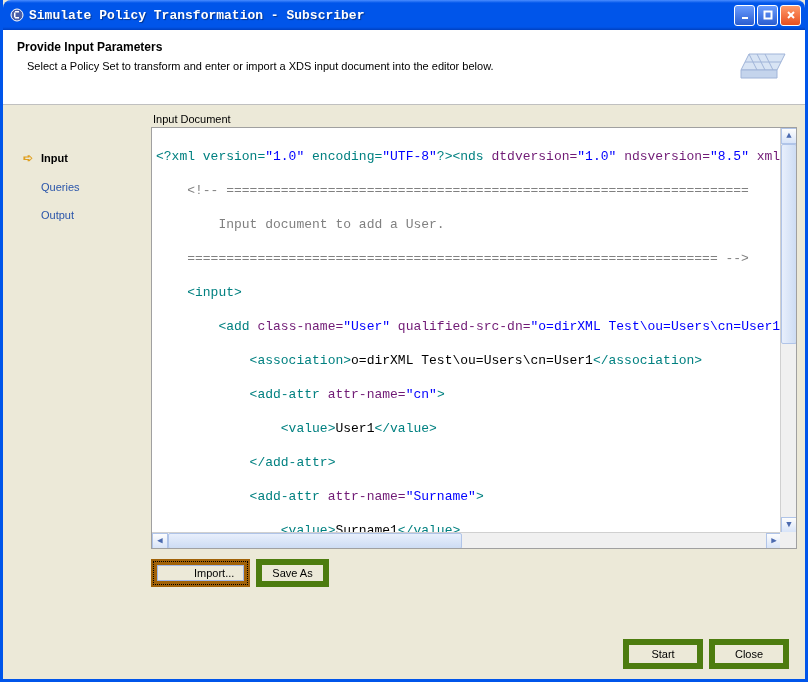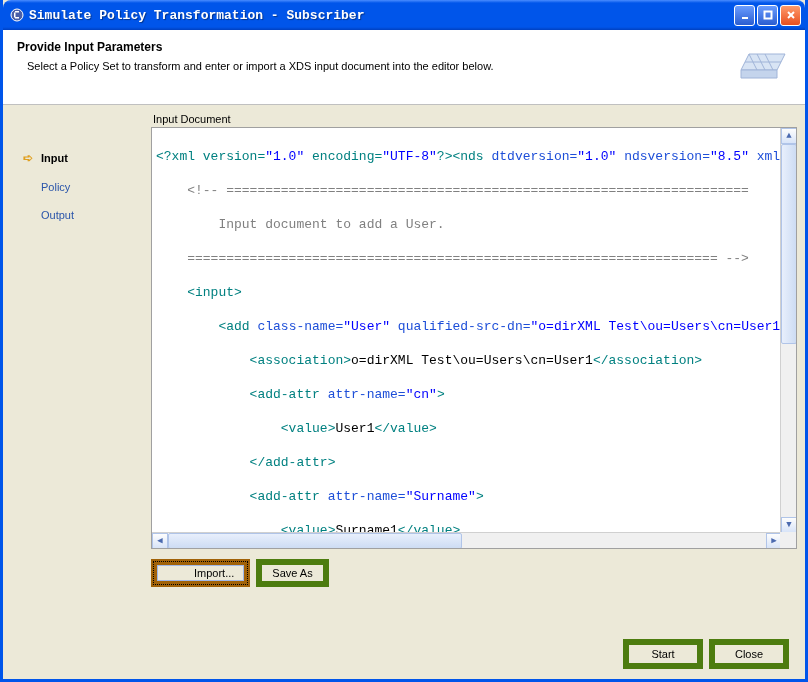--- a/index.html
+++ b/index.html
@@ -26,21 +26,21 @@
   .arrow-icon { width: 14px; display: inline-block; color: #e0a020; font-size: 12px; }
   
   .content-col { flex: 1; }
   .fieldset-label { font-size: 11px; margin-bottom: 2px; margin-left: 2px; }
   .editor-box { width: 646px; height: 422px; background: white; border: 1px solid #a0a0a0; position: relative; overflow: hidden; font-family: "Courier New", monospace; font-size: 13px; line-height: 17px; }
   .editor-inner { position: absolute; top: 3px; left: 4px; white-space: pre; }
   .editor-inner .ln { display: block; height: 17px; }
   
   
   .c-tag { color: #008080; }
-  .c-attr { color: #1d4ed8; }
+  .c-attr { color: #701a75; }
   .c-str { color: #0000ff; }
   .c-txt { color: #000; }
   .c-cmt { color: #808080; }
   .c-doct { color: #008080; }
   
   .vscroll { position: absolute; right: 0; top: 0; width: 16px; height: 405px; background: #f0f0f0; border-left: 1px solid #d0d0d0; }
   .vscroll-btn { width: 16px; height: 16px; background: linear-gradient(#fdfdfd,#d8e4f8); border: 1px solid #b0c4e8; display:flex; align-items:center; justify-content:center; font-size:9px; color:#4b6aaf;}
   .vscroll-thumb { position: absolute; left: 0; top: 16px; width: 16px; height: 200px; background: linear-gradient(to right,#e8effc,#cddcf3); border:1px solid #b0c4e8; border-radius:2px;}
   .hscroll { position: absolute; left: 0; bottom: 0; height: 16px; width: 630px; background: #f0f0f0; border-top: 1px solid #d0d0d0; }
   .hscroll-btn { width: 16px; height: 16px; background: linear-gradient(#fdfdfd,#d8e4f8); border: 1px solid #b0c4e8; display:inline-flex; align-items:center; justify-content:center; font-size:9px; color:#4b6aaf; position:absolute; top:0;}
@@ -105,21 +105,21 @@
   </div>
 
   <div class="main-area">
     <div class="sidebar">
       <div class="side-item active">
         <span class="arrow-icon">➪</span>
         <span>Input</span>
       </div>
       <div class="side-item">
         <span class="arrow-icon"></span>
-        <span>Policy</span>
+        <span>Queries</span>
       </div>
       <div class="side-item">
         <span class="arrow-icon"></span>
         <span>Output</span>
       </div>
     </div>
 
     <div class="content-col">
       <div class="fieldset-label">Input Document</div>
       <div class="editor-box">

